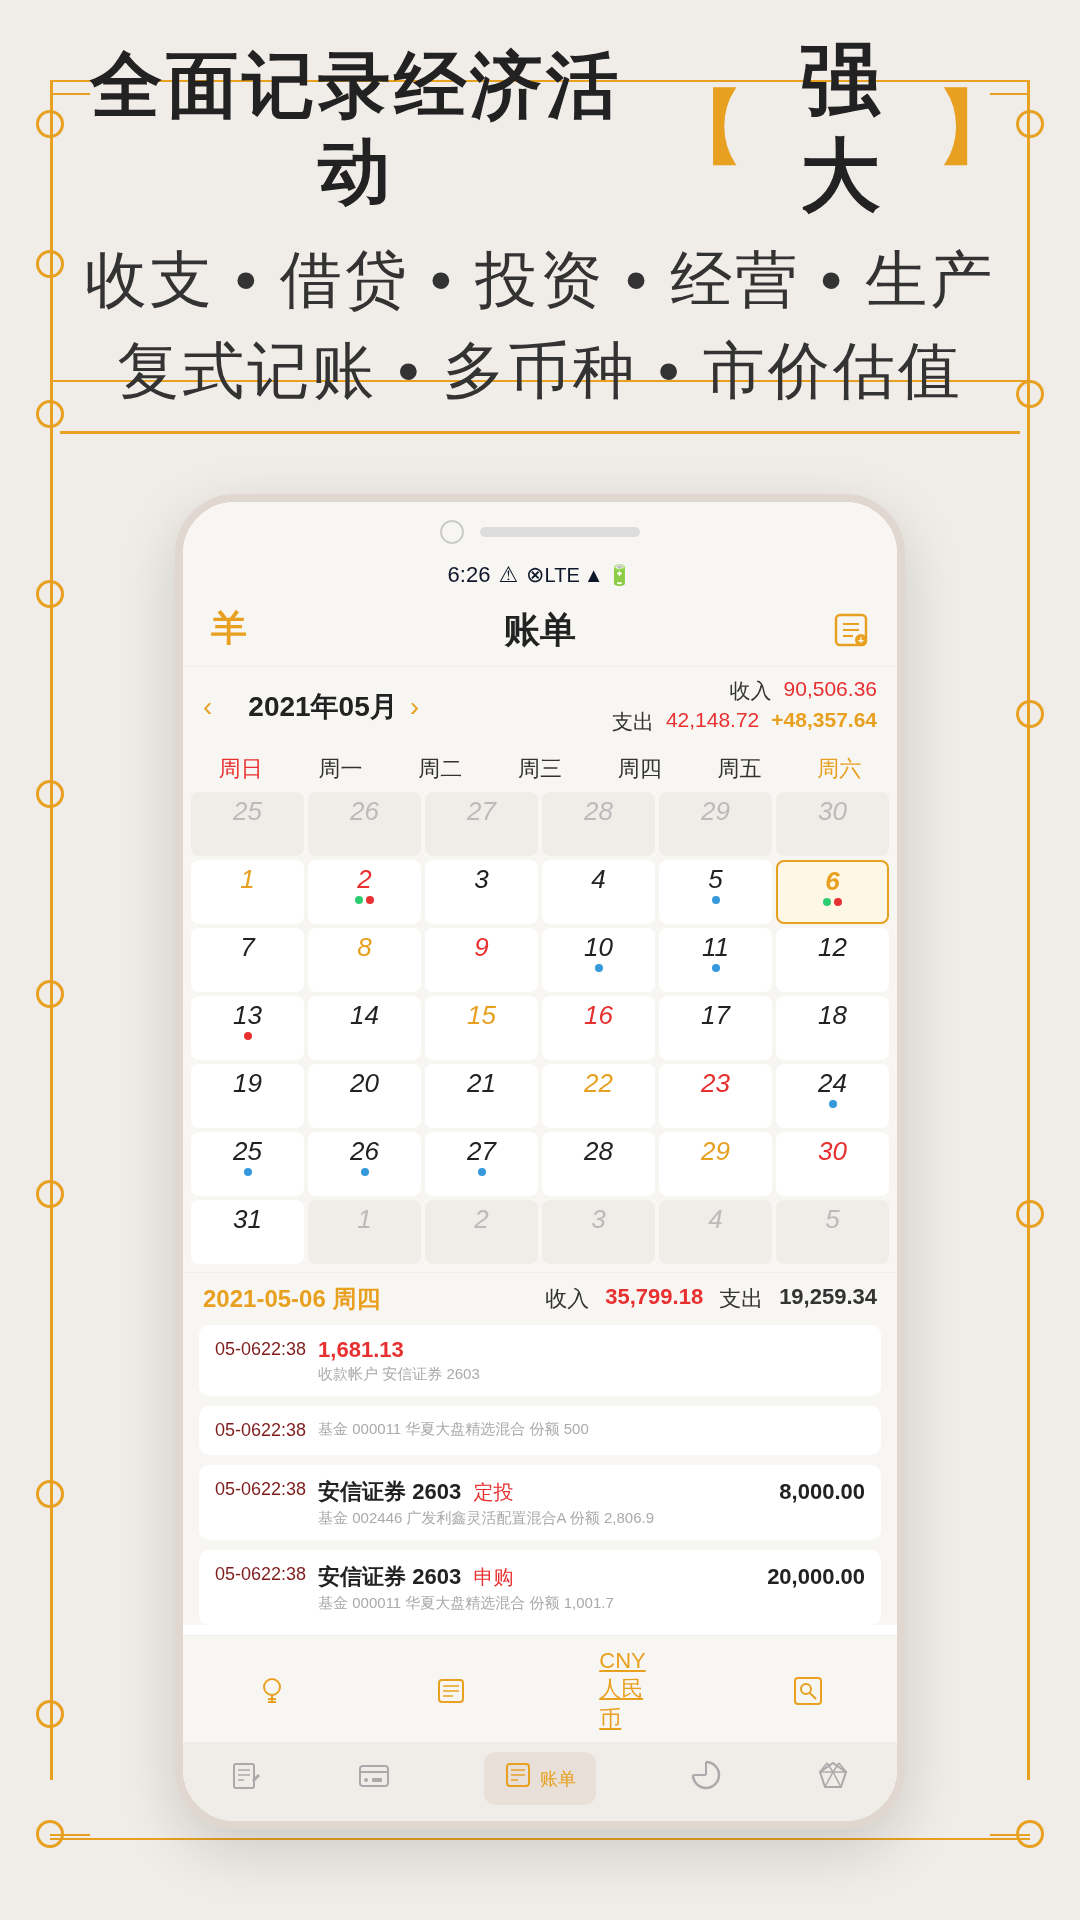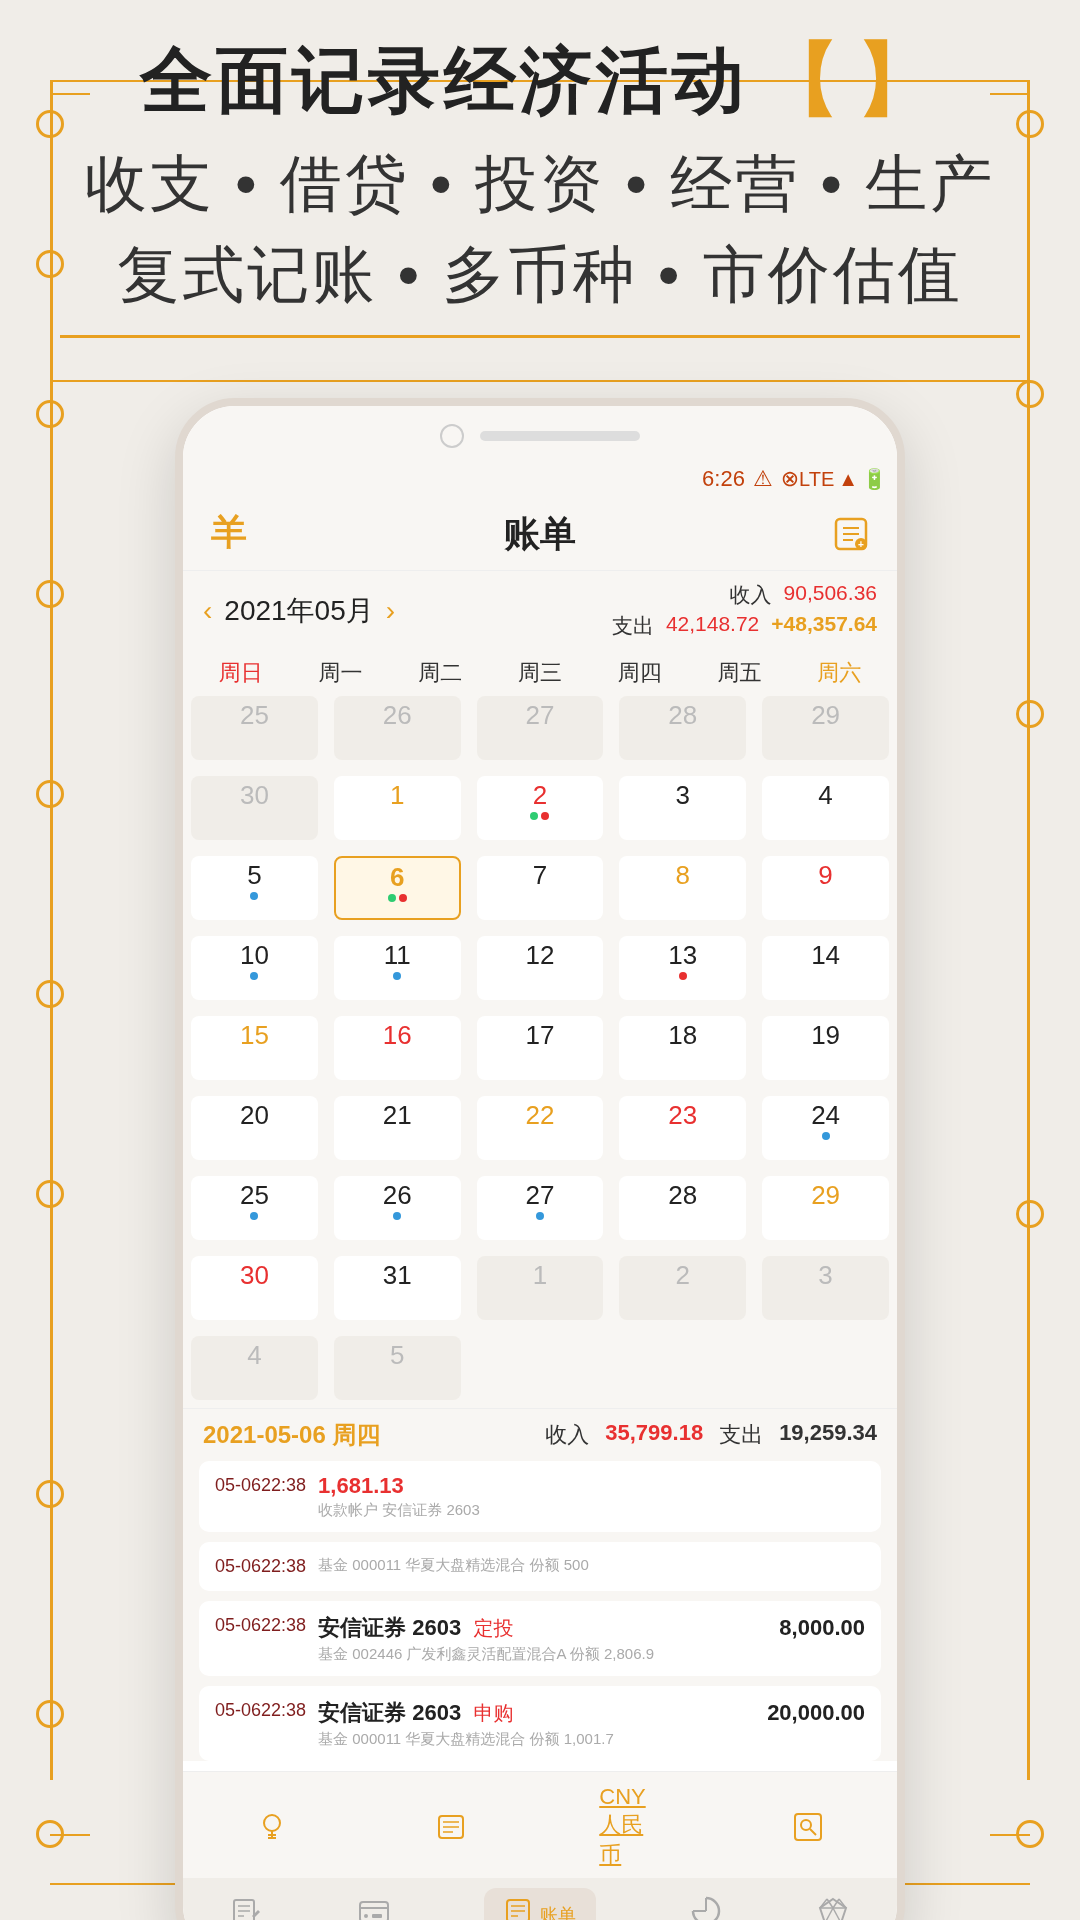--- a/index.html
+++ b/index.html
@@ -116,24 +116,24 @@
       height: 10px;
       background: #ddd;
       border-radius: 5px;
     }
 
     
     .status-bar {
       background: #f8f6f3;
       padding: 6px 10px;
       display: flex;
-      justify-content: flex-end;
+      justify-content: center;
       align-items: center;
       font-size: 22px;
-      color: #c2410c;
+      color: #0f172a;
     }
     .status-left { display: flex; align-items: center; gap: 8px; }
     .status-right { display: flex; align-items: center; gap: 4px; font-size: 20px; }
 
     
     .app-header {
       background: #f8f6f3;
       padding: 10px 24px;
       display: flex;
       align-items: center;
@@ -173,22 +173,23 @@
       align-items: center;
       gap: 12px;
     }
     .month-arrow {
       font-size: 28px;
       color: #e8a020;
       cursor: pointer;
     }
     .month-label {
       font-size: 28px;
-      font-weight: 400;
+      font-weight: 700;
       color: #222;
+      margin-left: 24px;
     }
     .month-stats {
       display: flex;
       flex-direction: column;
       align-items: flex-end;
       font-size: 21px;
       gap: 3px;
     }
     .stat-row {
       display: flex;
@@ -212,22 +213,23 @@
       padding: 8px 0;
       font-size: 22px;
       color: #333;
       font-weight: 500;
     }
     .cal-header-cell.sunday { color: #e83030; }
     .cal-header-cell.saturday { color: #e8a020; }
 
     .cal-body {
       display: grid;
-      grid-template-columns: repeat(5, 1fr);
-      gap: 16px;
+      grid-template-columns: repeat(6, 1fr);
+      gap: 4px;
+      font-style: italic;
     }
     .cal-cell {
       background: #fff;
       border-radius: 8px;
       padding: 6px 4px 8px;
       min-height: 64px;
       display: flex;
       flex-direction: column;
       align-items: center;
       position: relative;
@@ -440,20 +442,21 @@
   <div class="deco-line-h" style="left:50px; width:40px; top:93px; height:2px;"></div>
   <div class="deco-line-h" style="right:50px; width:40px; top:93px; height:2px;"></div>
   <div class="deco-line-h" style="right:50px; width:40px; top:1834px; height:2px;"></div>
   <div class="deco-line-h" style="left:50px; width:40px; top:1834px; height:2px;"></div>
 </div>
 
 <div class="top-text">
   <div class="line1">
     <span>全面记录经济活动</span>
     <span class="bracket">【</span>
+    <span class="strong-text">强大</span>
     <span class="bracket">】</span>
   </div>
   <div class="line2">收支 • 借贷 • 投资 • 经营 • 生产</div>
   <div class="line3">复式记账 • 多币种 • 市价估值</div>
 </div>
 
 <div class="phone-wrapper">
   <div class="phone">
 
     <div class="phone-notch-bar">

